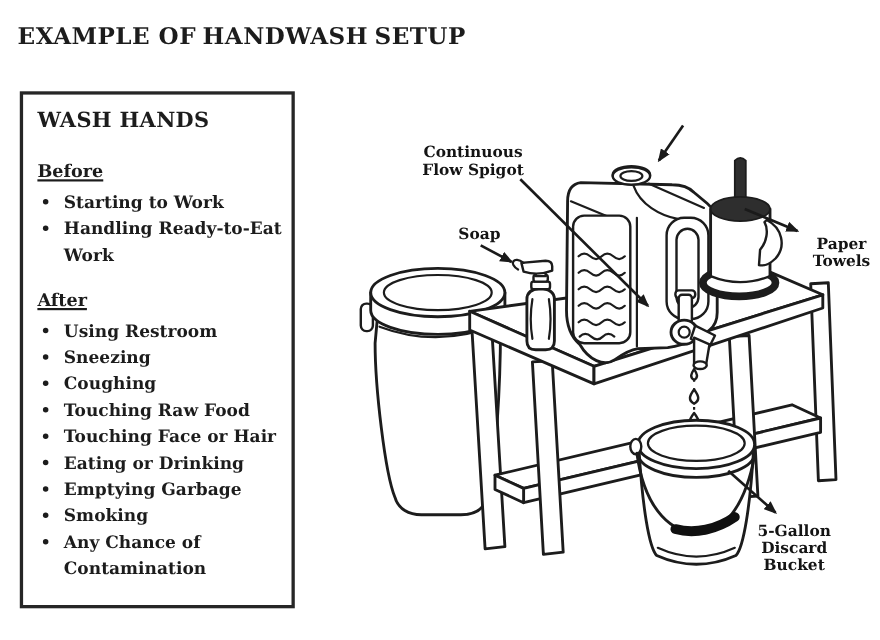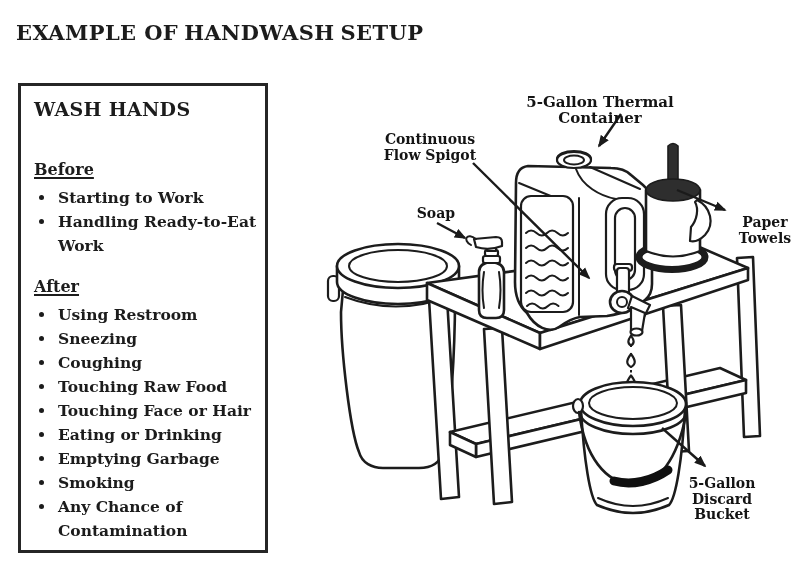--- a/index.html
+++ b/index.html
@@ -17,21 +17,21 @@
   .title .u {
     text-decoration-thickness:2.5px; text-underline-offset:3px;
     margin:0 6px;
   }
   .wash-card {
     position:absolute; left:18px; top:83px; width:250px; height:470px;
     border:3px solid #262626; padding:10px 8px 0 13px; background:#fff;
   }
   .wash-card h2 { font-size:19px; font-weight:bold; margin:2px 0 0 0; letter-spacing:.3px; }
   .sec-h {
-    font-size:16px; font-weight:bold; margin-top:40px;
+    font-size:16px; font-weight:bold; margin-top:26px;
     text-decoration:underline; text-decoration-thickness:2px; text-underline-offset:2px;
   }
   .sec-h.after { margin-top:19px; }
   .wash-card ul {
     margin:7px 0 0 0; padding-left:22px;
     font-size:15.5px; font-weight:bold; line-height:24px;
   }
   .wash-card li { padding-left:2px; }
   .diagram { position:absolute; inset:0; }
   .diagram svg { position:absolute; left:0; top:0; }
@@ -186,21 +186,20 @@
 
       <g>
         <path class="arrow" marker-end="url(#ah)" d="M 621 114 L 599 146"></path>
         <path class="arrow" marker-end="url(#ah)" d="M 473 163 L 589 278"></path>
         <path class="arrow" marker-end="url(#ah)" d="M 437 223 L 465 238"></path>
         <path class="arrow" marker-end="url(#ah)" d="M 677 190 L 725 210"></path>
         <path class="arrow" marker-end="url(#ah)" d="M 662 428 L 705 466"></path>
       </g>
     </svg>
 
-    <div class="dlabel lbl-thermal">5-Gallon Thermal Container</div>
     <div class="dlabel lbl-spigot">
       <span>Continuous</span>
       <span>Flow Spigot</span>
     </div>
     <div class="dlabel lbl-soap">Soap</div>
     <div class="dlabel lbl-towels">
       <span>Paper</span>
       <span>Towels</span>
     </div>
     <div class="dlabel lbl-discard">

